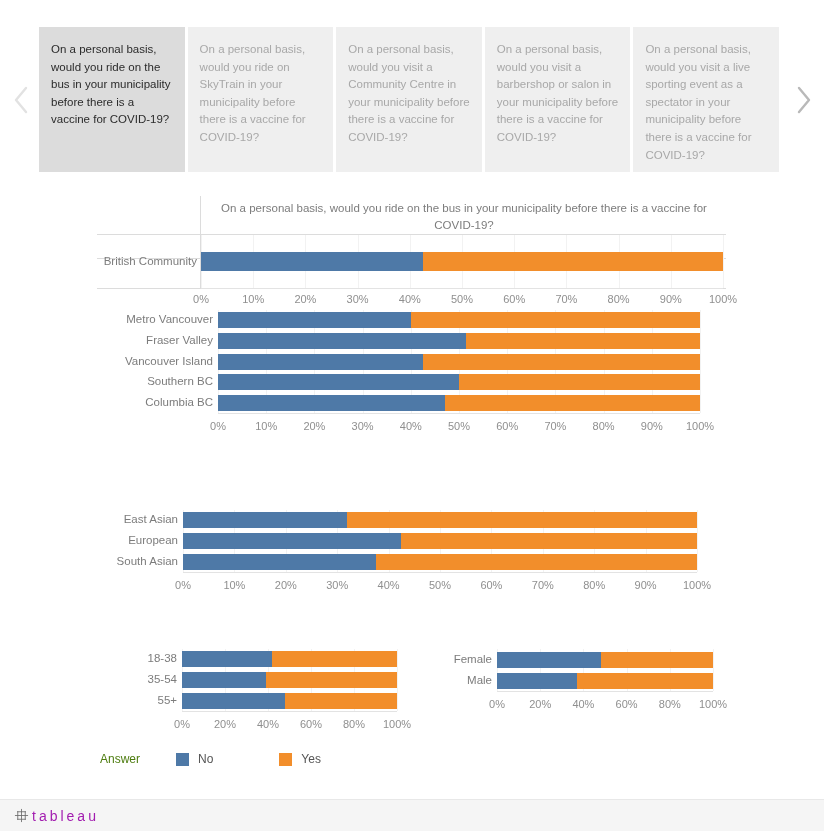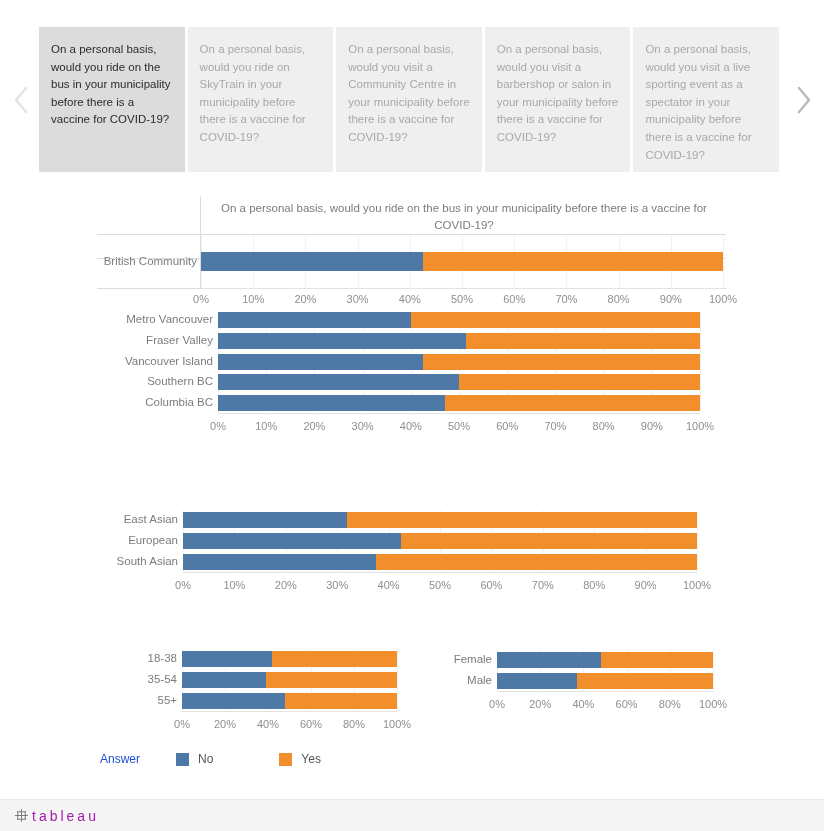--- a/index.html
+++ b/index.html
@@ -138,21 +138,21 @@
   
   .legend {
     position: absolute;
     left: 100px; top: 750px;
     height: 18px;
     display: flex;
     align-items: center;
     font-size: 12px;
     color: #555555;
   }
-  .legend-title { margin-right: 36px; color: #1d4ed8; }
+  .legend-title { margin-right: 36px; color: #4d7c0f; }
   .legend-item { display: flex; align-items: center; margin-right: 66px; }
   .legend-swatch {
     width: 13px; height: 13px;
     margin-right: 9px;
   }
   .legend-swatch.no  { background: #4e79a7; }
   .legend-swatch.yes { background: #f28e2b; }
 
   
   .footer {

